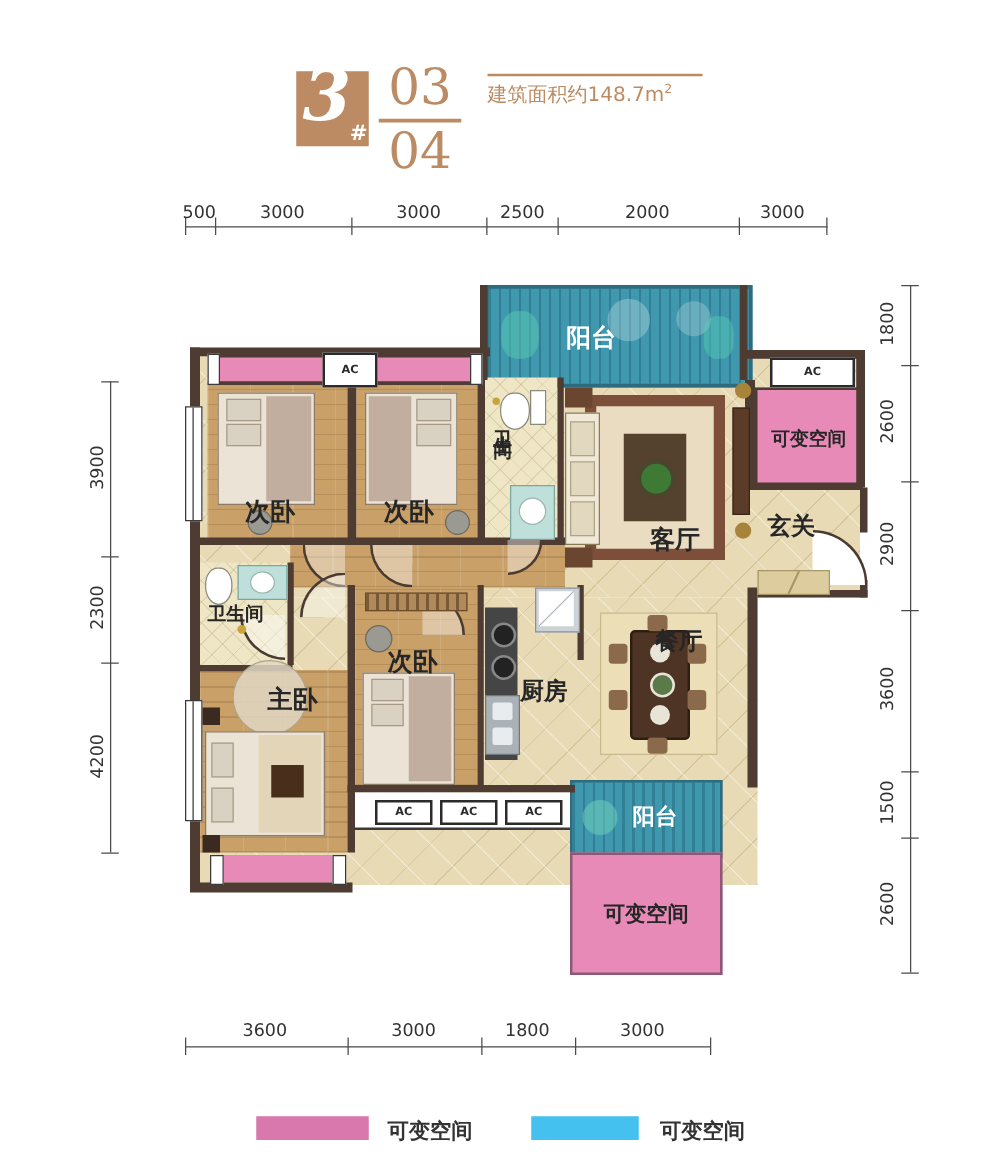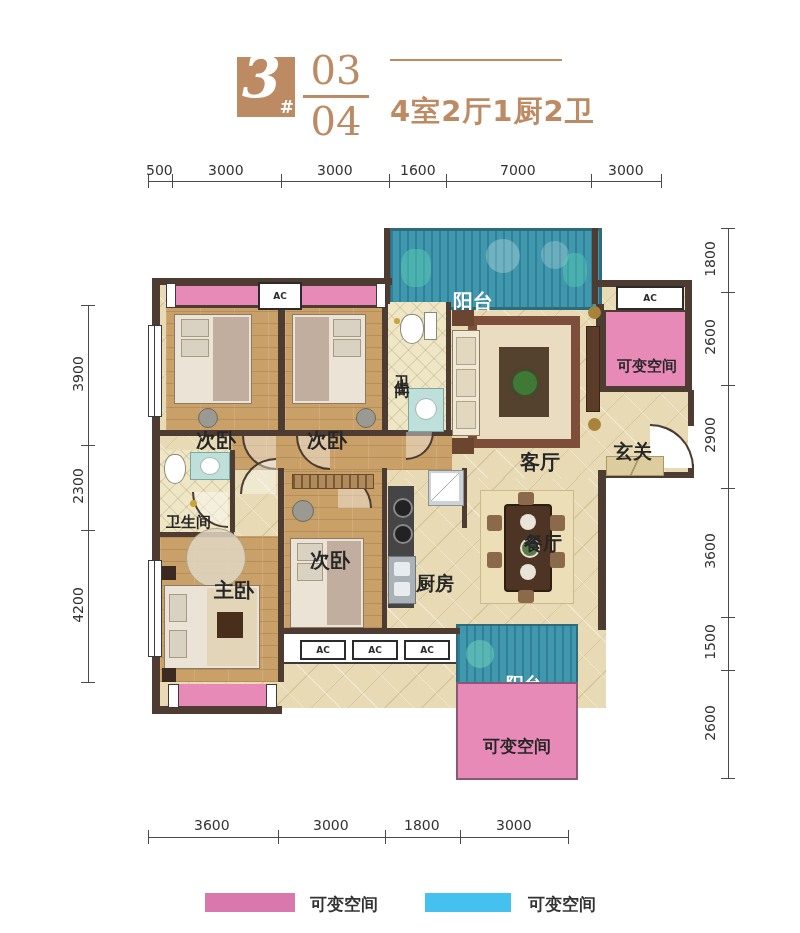--- a/index.html
+++ b/index.html
@@ -29,21 +29,21 @@
                          repeating-linear-gradient(-45deg,rgba(160,140,90,.25) 0 1px,transparent 1px 26px);}
   .wood{background:#c9a068;
         background-image:repeating-linear-gradient(0deg,rgba(90,60,30,.18) 0 1px,transparent 1px 12px),
                          repeating-linear-gradient(90deg,rgba(255,255,255,.12) 0 1px,transparent 1px 34px);}
   .bathtile{background:#efe6c6;
         background-image:repeating-linear-gradient(45deg,rgba(150,130,80,.18) 0 1px,transparent 1px 12px),
                          repeating-linear-gradient(-45deg,rgba(150,130,80,.18) 0 1px,transparent 1px 12px);}
   .teal{background:#3f98ae;
         background-image:repeating-linear-gradient(90deg,rgba(0,40,60,.22) 0 2px,transparent 2px 8px);}
   .pink{background:#e78ab8;}
-  .room-label{position:absolute;color:#262626;font-size:20px;font-weight:600;white-space:nowrap;margin-top:31px;}
+  .room-label{position:absolute;color:#262626;font-size:20px;font-weight:600;white-space:nowrap;}
   .white-label{color:#fff;}
   .acbox{position:absolute;background:#fff;border:2px solid #2b2b2b;color:#2b2b2b;
          font-size:9px;font-weight:bold;display:flex;align-items:center;justify-content:center;}
   .window{position:absolute;background:#fff;border:1px solid #3a3a3a;}
   .door{position:absolute;border:0 solid #4a3a30;}
   
   .bed{position:absolute;background:#eae3d6;border:1px solid #8a7a66;}
   .pillow{position:absolute;background:#d9d1c2;border:1px solid #a79b87;}
   .blanket{position:absolute;background:#c2ae9e;}
   .furn{position:absolute;}
@@ -56,35 +56,35 @@
 <div id="canvas">
 
   <div class="hd-box">
     <span class="hd-3">3</span>
     <span class="hd-hash">#</span>
   </div>
   <div class="hd-unit" style="top:50px;">03</div>
   <div class="hd-line" style="left:303px;top:95px;width:66px;height:3px;"></div>
   <div class="hd-unit" style="top:101px;">04</div>
   <div class="hd-line" style="left:390px;top:59px;width:172px;height:2px;"></div>
-  <div class="hd-layout">4室2厅1厨2卫</div>
+  <div class="hd-area"><span>建筑面积约148.7m</span><sup style="font-size:10px;">2</sup></div>
 
   <div class="dline" style="left:148px;top:181px;width:514px;height:1px;"></div>
   <div class="tickv" style="left:148px;top:174px;"></div>
   <div class="tickv" style="left:172px;top:174px;"></div>
   <div class="tickv" style="left:281px;top:174px;"></div>
   <div class="tickv" style="left:389px;top:174px;"></div>
   <div class="tickv" style="left:446px;top:174px;"></div>
   <div class="tickv" style="left:591px;top:174px;"></div>
   <div class="tickv" style="left:661px;top:174px;"></div>
   <div class="dlab" style="left:146px;top:162px;">500</div>
   <div class="dlab" style="left:208px;top:162px;">3000</div>
   <div class="dlab" style="left:317px;top:162px;">3000</div>
-  <div class="dlab" style="left:400px;top:162px;">1600</div>
-  <div class="dlab" style="left:500px;top:162px;">7000</div>
+  <div class="dlab" style="left:400px;top:162px;">2500</div>
+  <div class="dlab" style="left:500px;top:162px;">2000</div>
   <div class="dlab" style="left:608px;top:162px;">3000</div>
 
   <div class="dline" style="left:88px;top:305px;width:1px;height:377px;"></div>
   <div class="tickh" style="left:81px;top:305px;"></div>
   <div class="tickh" style="left:81px;top:445px;"></div>
   <div class="tickh" style="left:81px;top:530px;"></div>
   <div class="tickh" style="left:81px;top:682px;"></div>
   <div class="dlab dlabv" style="left:48px;top:366px;width:60px;text-align:center;">3900</div>
   <div class="dlab dlabv" style="left:48px;top:478px;width:60px;text-align:center;">2300</div>
   <div class="dlab dlabv" style="left:48px;top:597px;width:60px;text-align:center;">4200</div>

